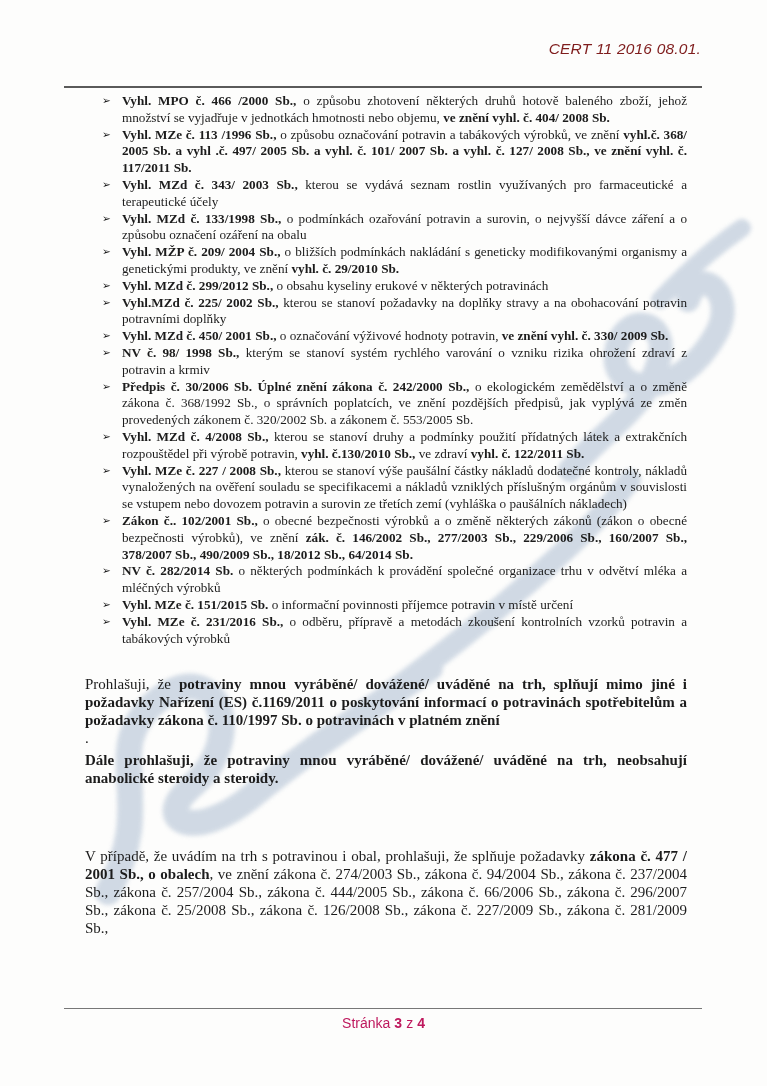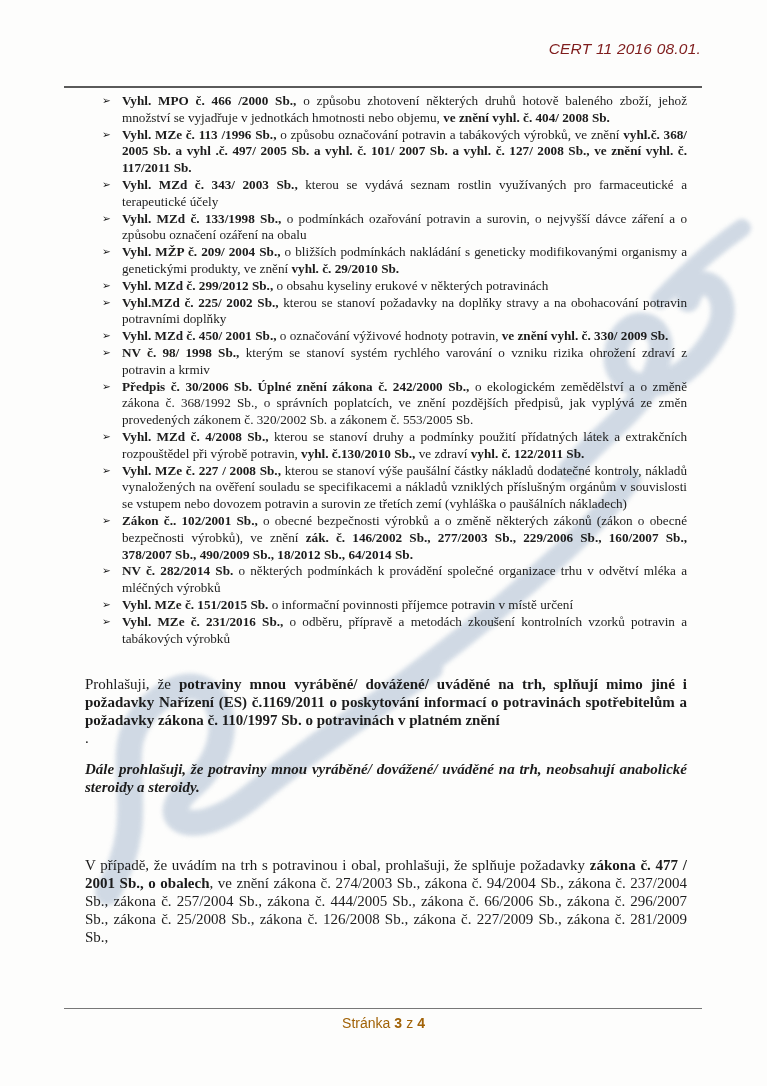--- a/index.html
+++ b/index.html
@@ -47,34 +47,34 @@
     line-height:16.8px;
     color:#111;
   }
   .li-text{flex:1;text-align:justify;}
   .bold{font-weight:700;}
   .paras{font-size:15px;line-height:18px;}
   .para{text-align:justify;margin:0;}
   .para-declaration-foods-compliance{margin-top:28px;}
   .para-note-exceptions{margin-top:16px;}
   .para-stray-period{margin-top:0;text-align:left;}
-  .para-declaration-no-steroids{margin-top:13px;font-style:italic;}
+  .para-declaration-no-steroids{margin-top:4px;}
   .para-declaration-packaging{margin-top:60px;}
   
   .footer-rule{
     position:absolute;top:1008px;left:64px;width:638px;z-index:2;
     border-top:1.5px solid #555;
     opacity:.8;
   }
   .footer{
     position:absolute;top:1015px;left:0;width:767px;z-index:2;
     text-align:center;
     font-family:"Liberation Sans", sans-serif;
     font-size:14px;
-    color:#a16207;
+    color:#be185d;
   }
   .footer .fbold{font-weight:700;}
   .footer span{margin:0 2px;}
 </style>
 </head>
 <body>
 
 <div class="page">
 
   <svg class="watermark" width="767" height="1086" viewBox="0 0 767 1086" aria-hidden="true">

